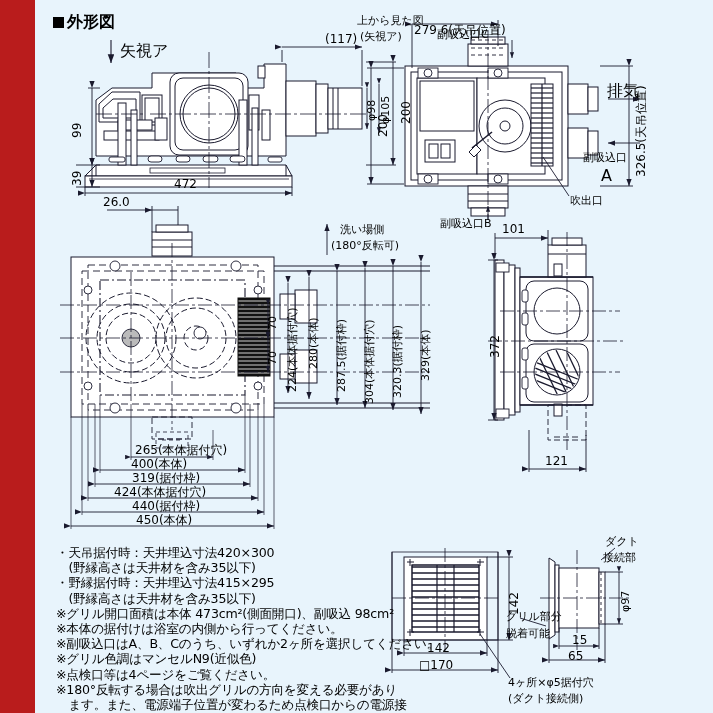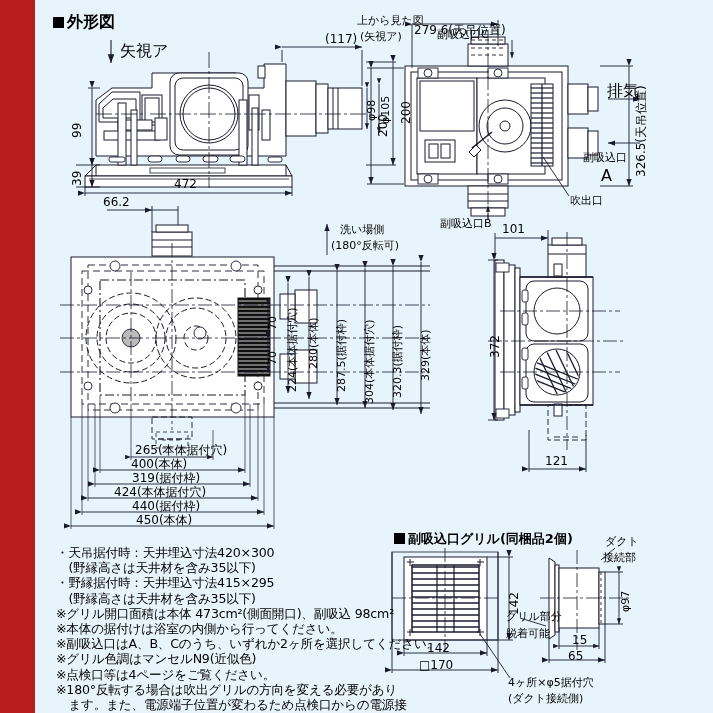--- a/index.html
+++ b/index.html
@@ -507,21 +507,21 @@
     <div class="t title" style="left:53px;top:14px;"><span class="sq"></span><span>外形図</span></div>
 
     <div class="t lbl" style="left:120px;top:43px;">矢視ア</div>
     <div class="t dim" style="left:285px;top:33px;margin-left:40px;">(117)</div>
     <div class="rot dim" style="left:400px;top:124px;">200</div>
     <div class="rot dim11" style="left:366px;top:121px;">φ98</div>
     <div class="rot dim11" style="left:380px;top:124px;">φ105</div>
     <div class="rot dim" style="left:71px;top:138px;">99</div>
     <div class="rot dim" style="left:71px;top:186px;">39</div>
     <div class="t dim" style="left:174px;top:178px;">472</div>
-    <div class="t dim" style="left:103px;top:196px;">66.2</div>
+    <div class="t dim" style="left:103px;top:196px;">26.0</div>
 
     <div class="t lbl11" style="left:357px;top:15px;">上から見た図</div>
     <div class="t lbl11" style="left:360px;top:31px;">(矢視ア)</div>
     <div class="t dim" style="left:414px;top:24px;">279.6(天吊位置)</div>
     <div class="t lbl11" style="left:437px;top:29px;">副吸込口C</div>
     <div class="rot dim" style="left:377px;top:137px;">200</div>
     <div class="rot dim" style="left:635px;top:177px;">326.5(天吊位置)</div>
     <div class="t lbl" style="left:607px;top:83px;">排気</div>
     <div class="t lbl11" style="left:583px;top:152px;">副吸込口</div>
     <div class="t lbl" style="left:601px;top:168px;">A</div>
@@ -544,21 +544,20 @@
     <div class="t dim" style="left:131px;top:458px;">400(本体)</div>
     <div class="t dim" style="left:132px;top:472px;">319(据付枠)</div>
     <div class="t dim" style="left:114px;top:486px;">424(本体据付穴)</div>
     <div class="t dim" style="left:132px;top:500px;">440(据付枠)</div>
     <div class="t dim" style="left:136px;top:514px;">450(本体)</div>
 
     <div class="t dim" style="left:502px;top:223px;">101</div>
     <div class="rot dim" style="left:489px;top:358px;">372</div>
     <div class="t dim" style="left:545px;top:455px;">121</div>
 
-    <div class="t sec" style="left:394px;top:532px;"><span class="sq"></span><span>副吸込口グリル(同梱品2個)</span></div>
     <div class="rot dim" style="left:508px;top:615px;">142</div>
     <div class="t dim" style="left:427px;top:642px;">142</div>
     <div class="t dim" style="left:419px;top:659px;">□170</div>
     <div class="rot dim11" style="left:620px;top:612px;">φ97</div>
     <div class="t dim" style="left:572px;top:634px;">15</div>
     <div class="t dim" style="left:568px;top:650px;">65</div>
     <div class="t lbl11" style="left:605px;top:536px;">ダクト</div>
     <div class="t lbl11" style="left:603px;top:552px;">接続部</div>
     <div class="t lbl11" style="left:506px;top:611px;">グリル部分</div>
     <div class="t lbl11" style="left:506px;top:628px;">脱着可能</div>

